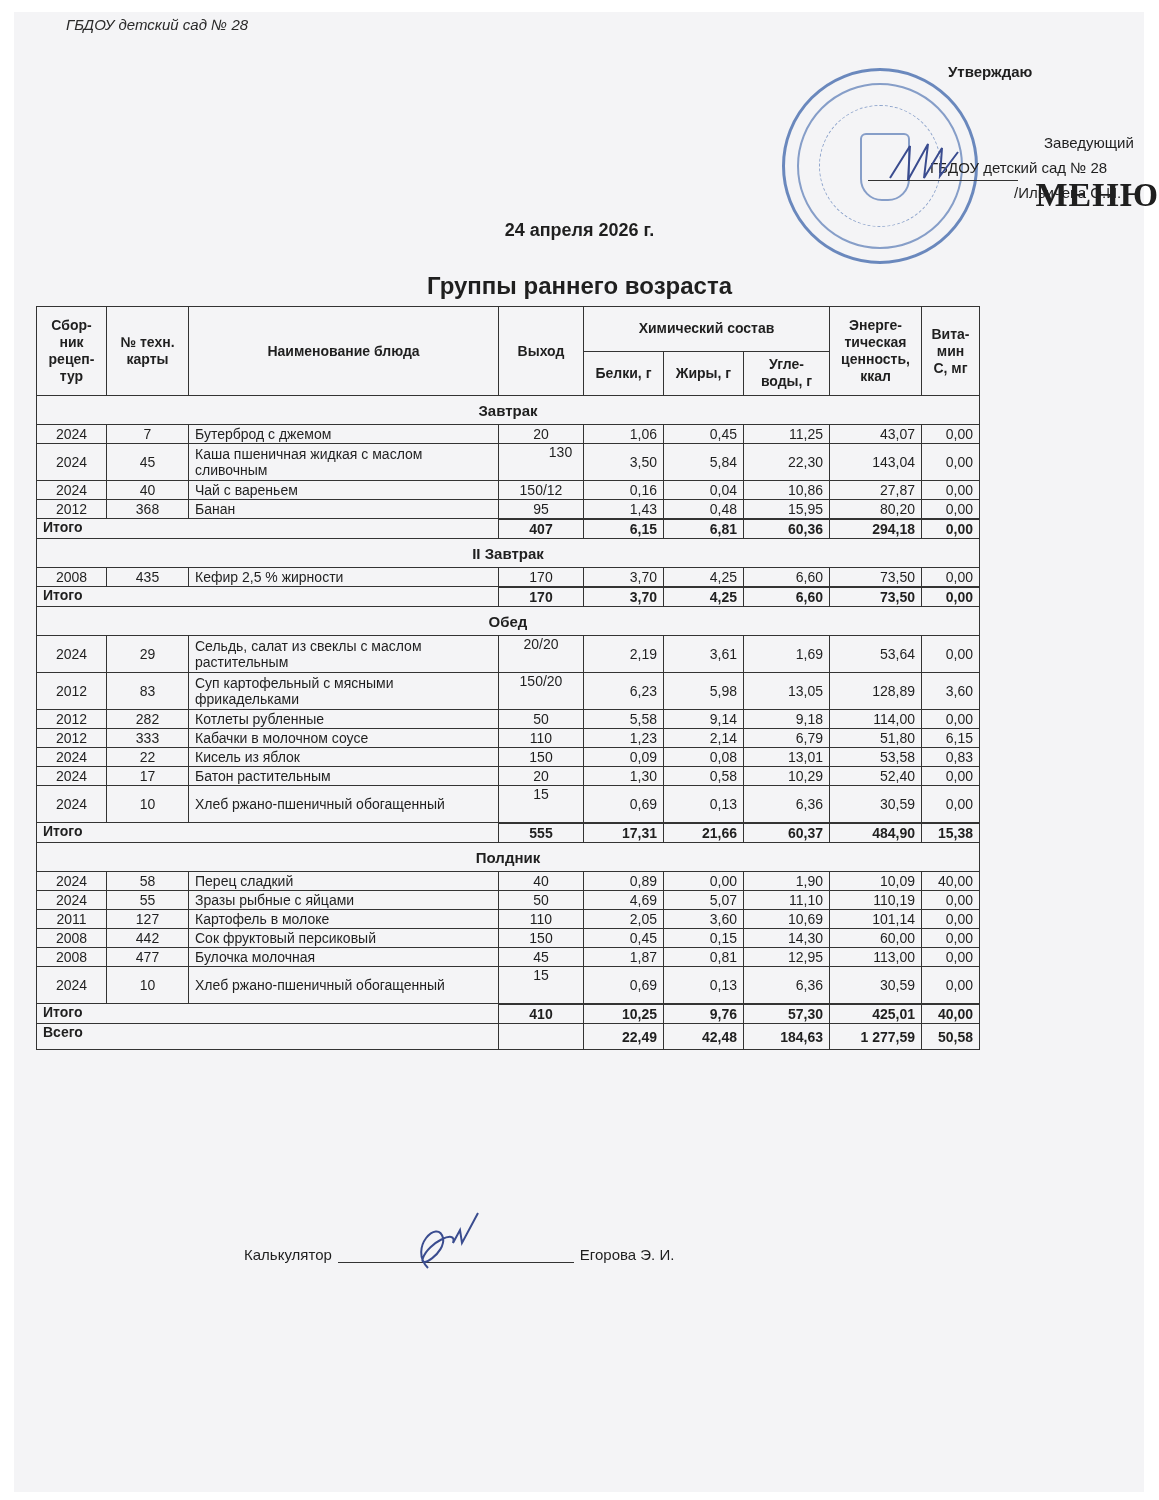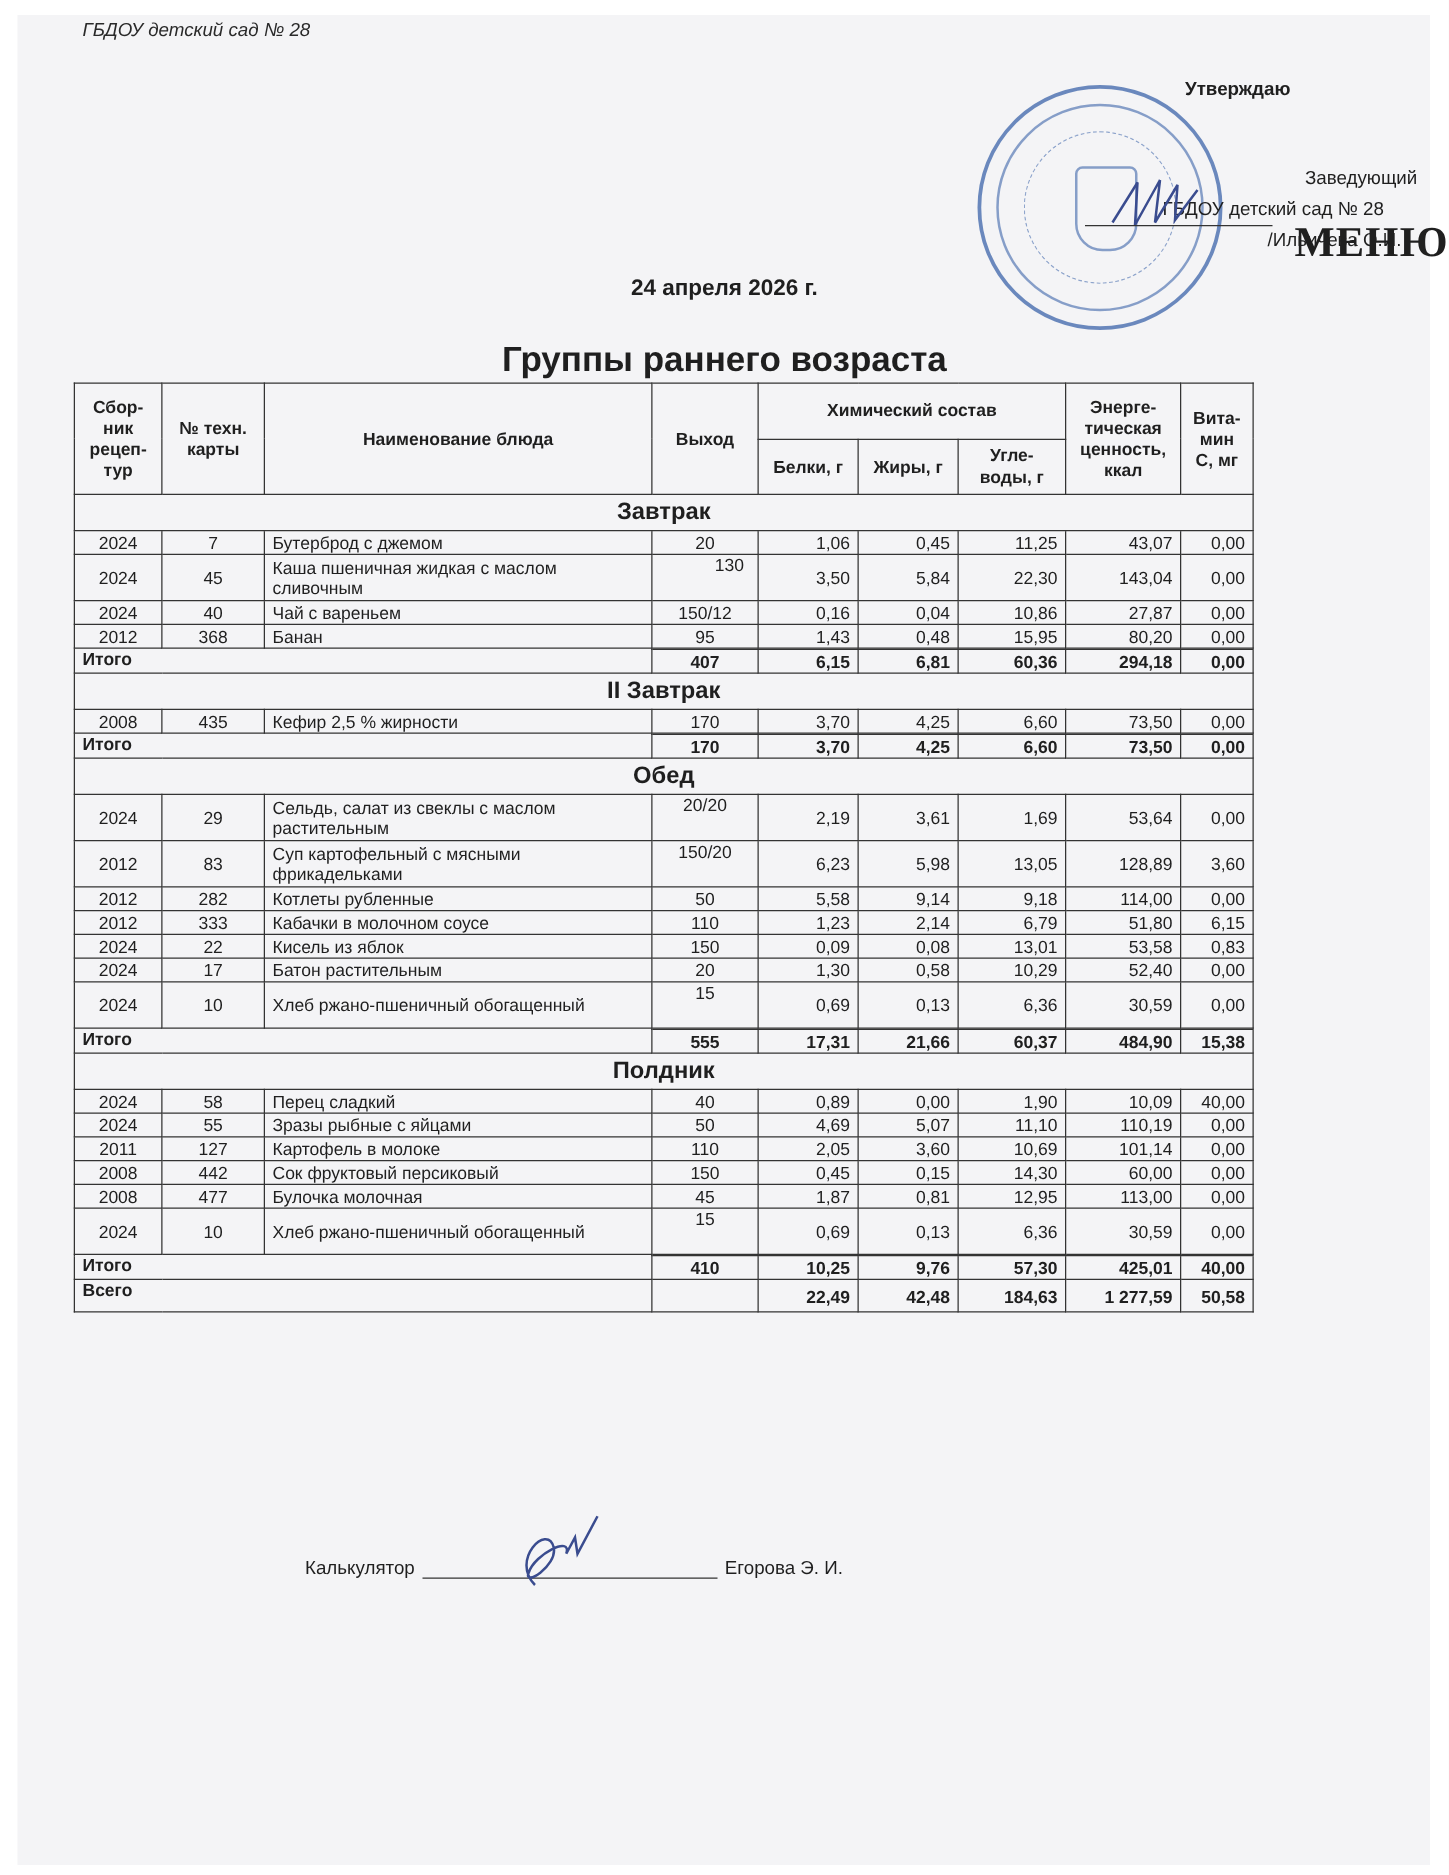--- a/index.html
+++ b/index.html
@@ -32,35 +32,35 @@
   .stamp-crest {
     position: absolute; left: 75px; top: 62px; width: 46px; height: 64px;
     border: 2px solid rgba(60,100,170,0.6); border-radius: 6px 6px 22px 22px;
   }
   .sign-line { position: absolute; left: 868px; top: 180px; width: 150px; border-top: 1.5px solid #333; }
   .title {
     position: absolute; left: 0; width: 1159px; top: 176px; text-align: right;
     font-family: "Liberation Serif", serif; font-weight: bold; font-size: 34px; letter-spacing: 1px;
   }
   .date { position: absolute; left: 0; width: 1159px; top: 220px; text-align: center; font-weight: bold; font-size: 18px; }
-  .group { position: absolute; left: 0; width: 1159px; top: 272px; text-align: center; font-weight: bold; font-size: 28px; }
+  .group { position: absolute; left: 0; width: 1159px; top: 272px; text-align: center; font-weight: bold; font-size: 24px; }
 
   table.menu {
-    position: absolute; left: 59px; top: 306px; width: 874px;
+    position: absolute; left: 36px; top: 306px; width: 874px;
     border-collapse: collapse; font-size: 14px; table-layout: fixed;
   }
   table.menu td, table.menu th { border: 1.5px solid #333; padding: 0 6px; }
   table.menu th { font-weight: bold; font-size: 14px; text-align: center; line-height: 17px; }
   .c-col { width: 70px; } .c-no { width: 82px; } .c-name { width: 310px; } .c-out { width: 85px; }
   .c-p { width: 80px; } .c-f { width: 80px; } .c-c { width: 86px; } .c-e { width: 92px; } .c-v { width: 58px; }
   td.center { text-align: center; }
   td.num { text-align: right; }
   tr.row1 td { height: 18px; }
   tr.row2 td { height: 36px; }
-  tr.section td { height: 28px; text-align: center; font-weight: bold; font-size: 19px; }
+  tr.section td { height: 28px; text-align: center; font-weight: bold; font-size: 15px; }
   tr.total td { font-weight: bold; height: 18px; }
   td.lbl { font-weight: bold; vertical-align: top; }
   .footer {
     position: absolute; left: 244px; top: 1246px; font-size: 15px; display: flex; align-items: flex-end;
   }
   .footer .line { display: inline-block; width: 236px; border-bottom: 1.5px solid #333; margin: 0 6px; height: 16px; position: relative; }
   .signature-mark {
     position: absolute; left: 60px; top: -38px; width: 90px; height: 70px;
   }
 </style>

